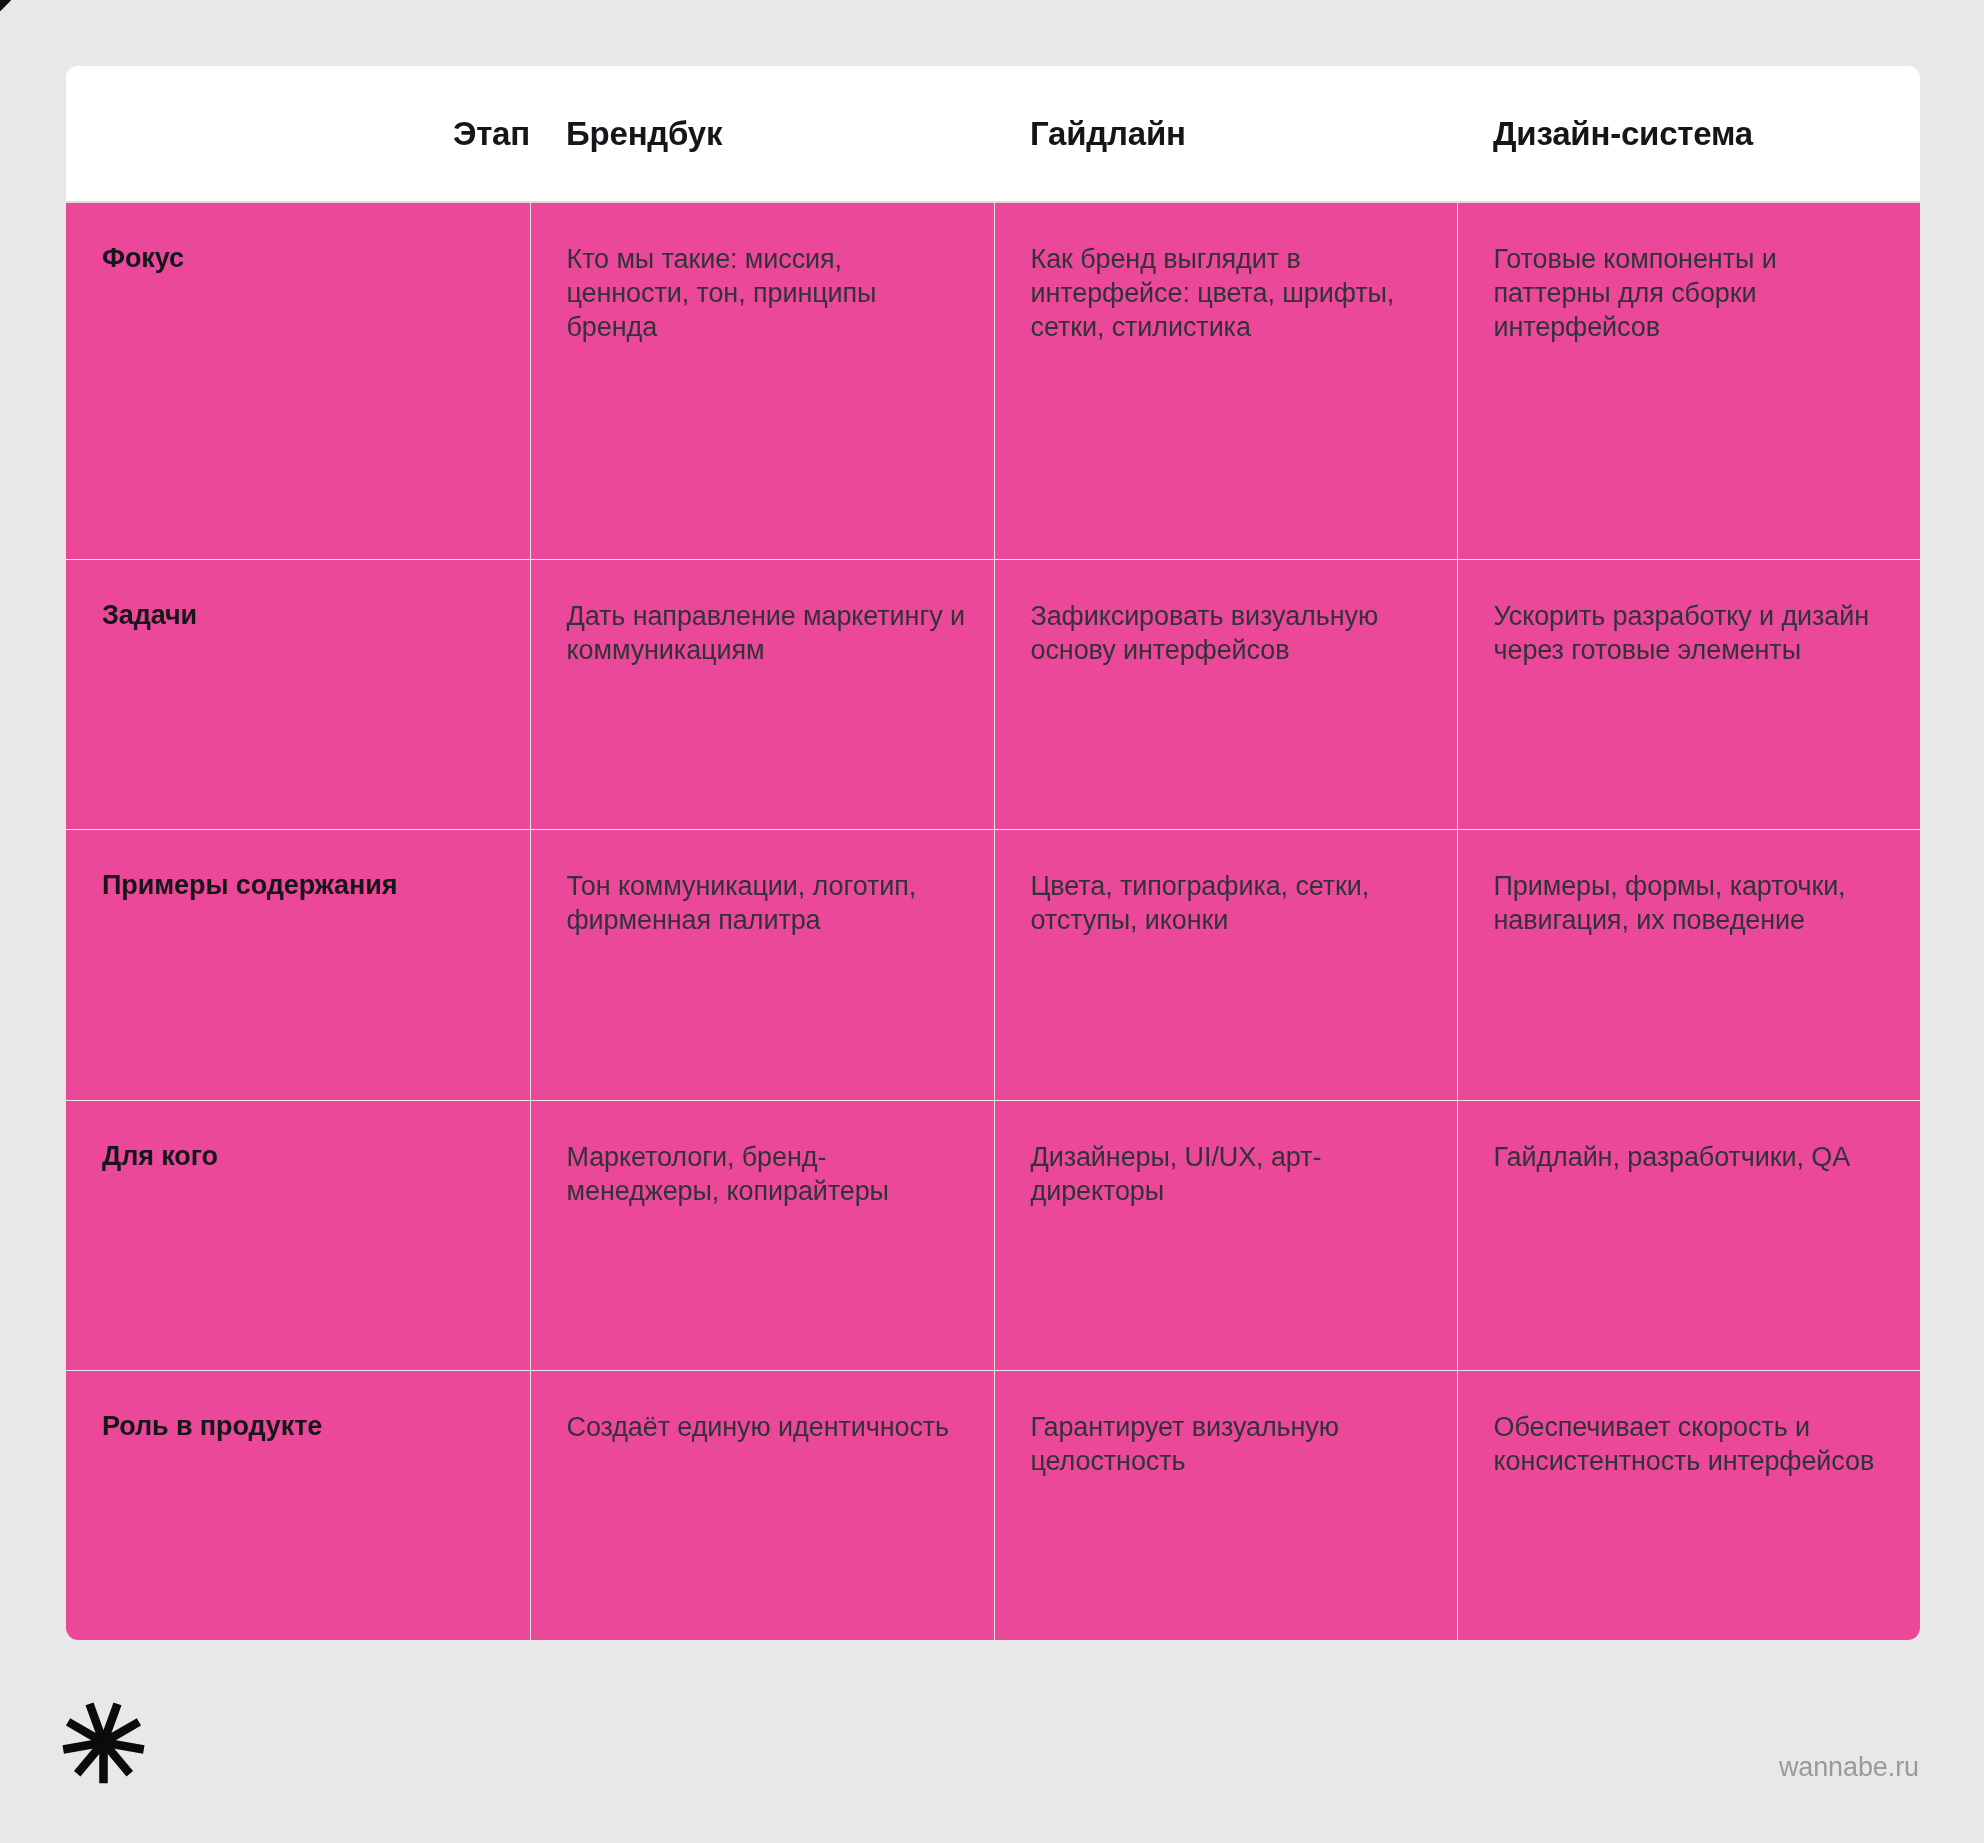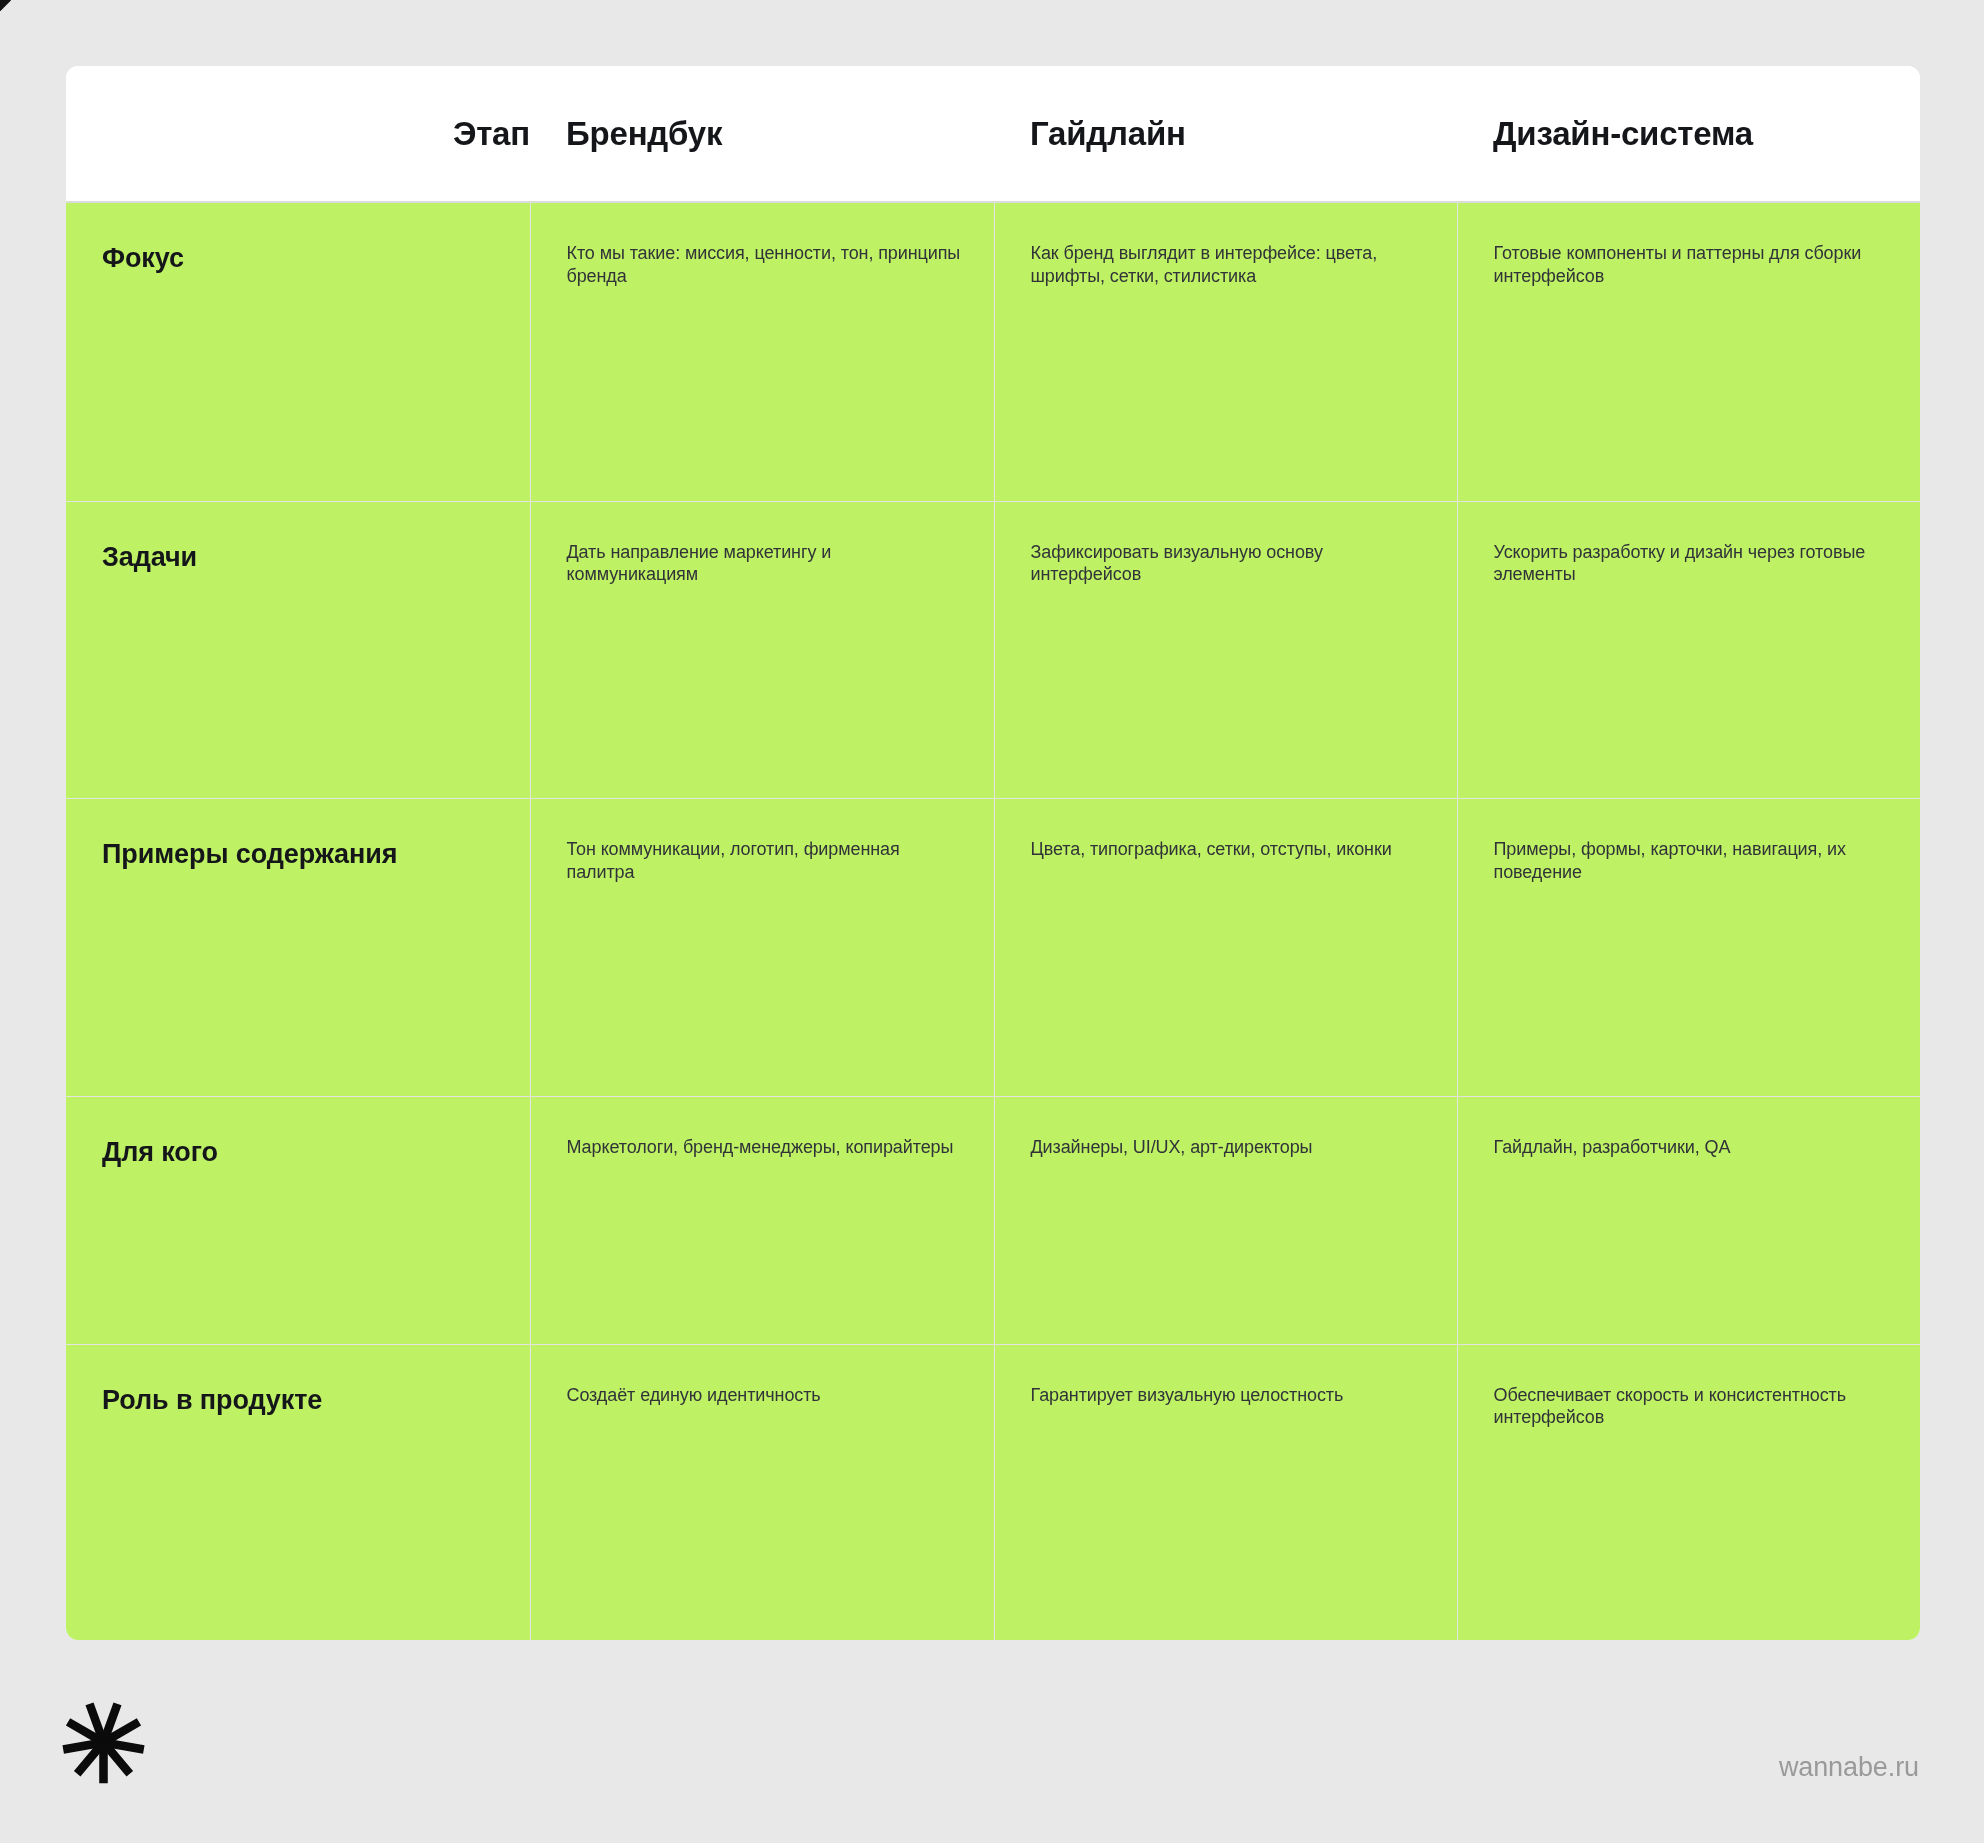--- a/index.html
+++ b/index.html
@@ -63,36 +63,36 @@
   thead th .hcell { padding-left: 36px; }
   thead th.h0 .hcell { padding-left: 36px; text-align: right; }
   thead th.h1 .hcell { padding-left: 36px; }
   thead th.h2 .hcell { padding-left: 36px; }
   thead th.h3 .hcell { padding-left: 36px; }
 
   tbody td {
     vertical-align: top;
     border-bottom: 1.7px solid #e4e4e4;
     border-left: 1.7px solid #e4e4e4;
-    background: #bef264;
+    background: #ec4899;
     padding: 0;
   }
   tbody td.first { border-left: none; }
   tbody tr:last-child td { border-bottom: none; }
 
   .rowlabel {
     font-size: 27px;
     font-weight: 700;
     color: #15161a;
     line-height: 1.12;
     padding: 40px 17.5px 0 36px;
     letter-spacing: -0.1px;
   }
   .cellbody {
-    font-size: 18px;
+    font-size: 27px;
     font-weight: 400;
     color: #313338;
     line-height: 1.26;
     padding: 39px 26px 0 36px;
     letter-spacing: -0.1px;
   }
 
   
   .footer {
     position: absolute;

